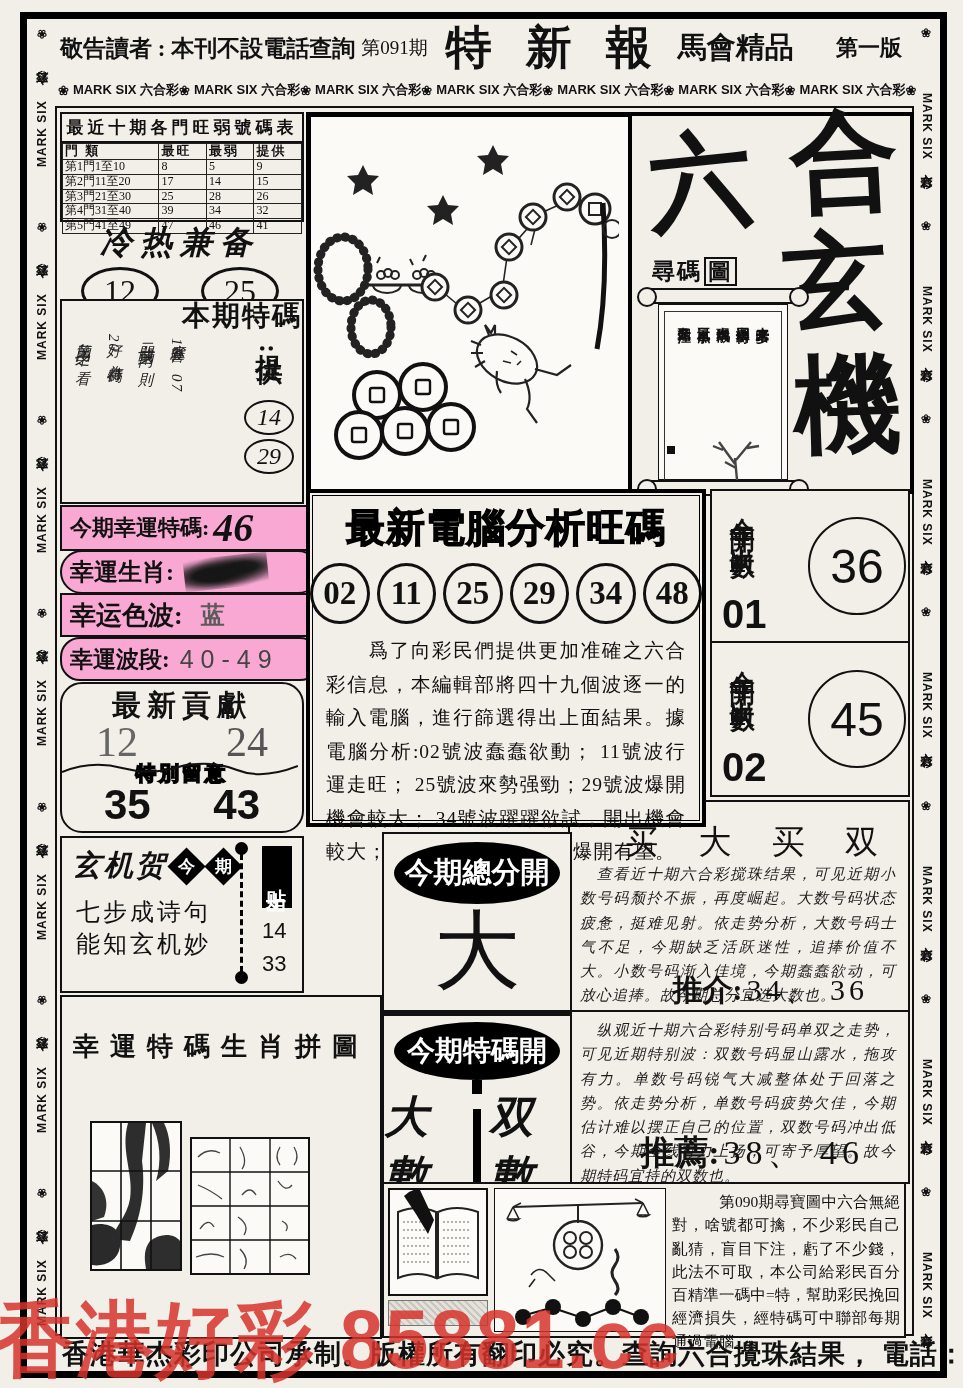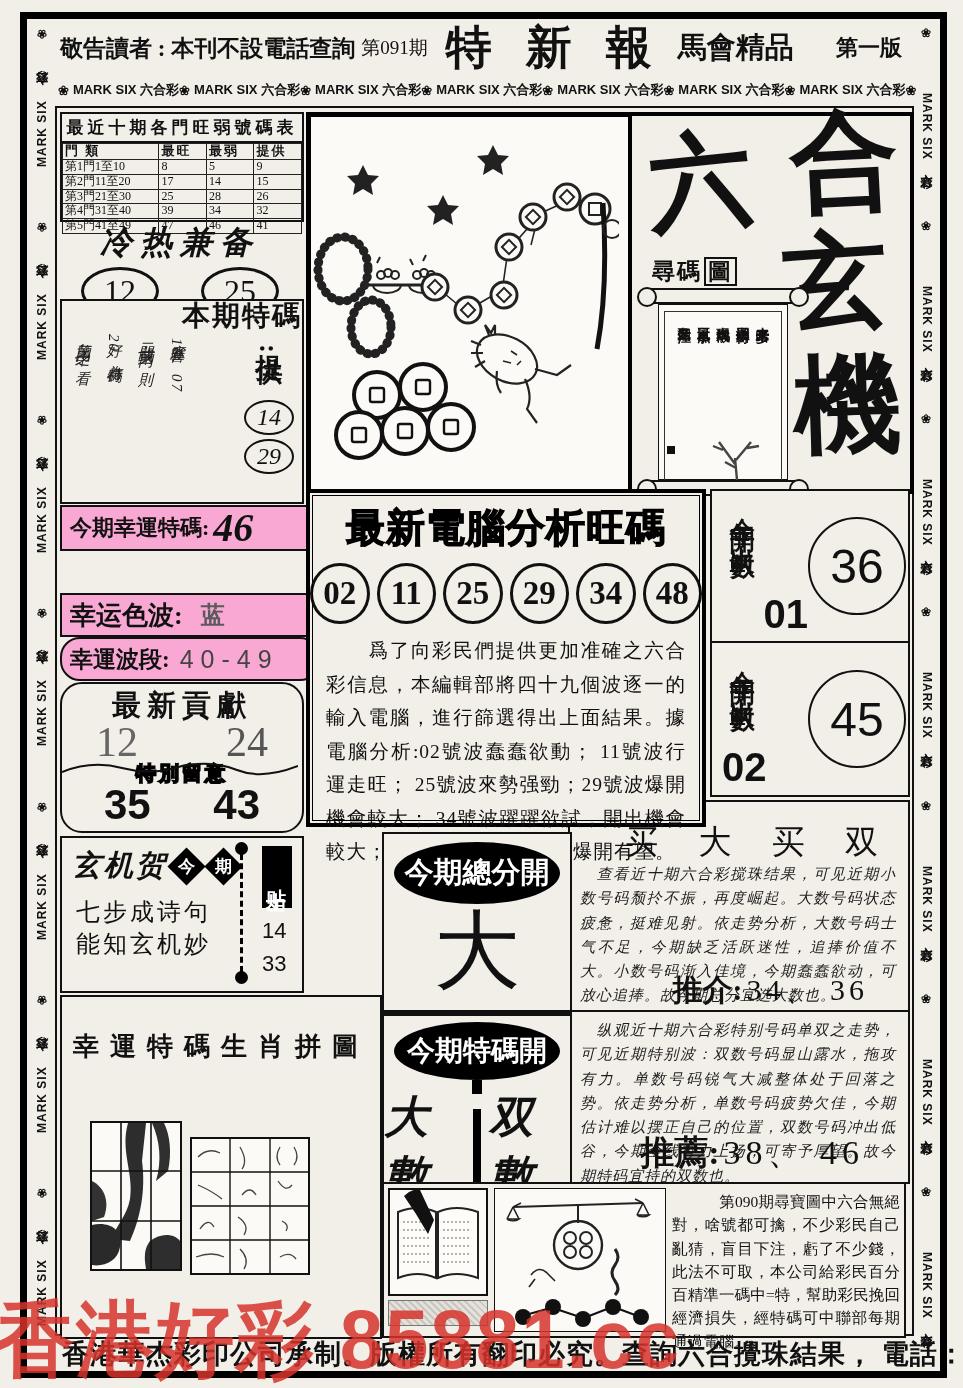--- a/index.html
+++ b/index.html
@@ -231,20 +231,24 @@
         <div class="oval" style="width:46px;height:36px;font-size:24px;font-style:italic;border-width:2.5px;">14</div>
         <div class="oval" style="width:46px;height:36px;font-size:24px;font-style:italic;border-width:2.5px;">29</div>
       </div>
     </div>
   </div>
 
   <div class="abs box lrow" style="left:60px;top:505px;width:240px;height:42px;">
     <span class="lab" style="font-size:22px;">今期幸運特碼:</span>
     <span class="brush" style="font-size:40px;margin-left:4px;line-height:1;">46</span>
   </div>
+  <div class="abs box lrow" style="left:60px;top:550px;width:240px;height:40px;border-radius:22px;">
+    <span class="lab" style="font-size:24px;">幸運生肖:</span>
+    <span class="smudge"></span>
+  </div>
   <div class="abs box lrow" style="left:60px;top:593px;width:240px;height:40px;">
     <span class="lab" style="font-size:26px;">幸运色波:</span>
     <span style="font-size:24px;color:#5a5a5a;margin-left:18px;font-weight:bold;">蓝</span>
   </div>
   <div class="abs box lrow" style="left:60px;top:637px;width:240px;height:40px;border-radius:20px;">
     <span class="lab" style="font-size:23px;">幸運波段:</span>
     <span class="sans" style="font-size:25px;color:#444;letter-spacing:7px;margin-left:10px;">40-49</span>
   </div>
 
   <div class="abs" style="left:60px;top:682px;width:240px;height:147px;border:2.5px solid #111;border-radius:22px;background:#f2efe9;overflow:hidden;">
@@ -454,21 +458,21 @@
     <div class="comp-body" style="padding:10px 16px 0 16px;">　　爲了向彩民們提供更加准確之六合彩信息，本編輯部將四十九個波逐一的輸入電腦，進行篩選得出上面結果。據電腦分析:02號波蠢蠢欲動； 11號波行運走旺； 25號波來勢强勁；29號波爆開機會較大； 34號波躍躍欲試，開出機會較大；　48號波后勁加强，爆開有望。</div>
   </div>
 
   <div class="abs box" style="left:710px;top:489px;width:196px;height:150px;">
     <div style="display:flex;height:100%;align-items:center;">
       <div style="width:86px;padding-left:10px;">
         <div class="vpair" style="height:96px;">
           <span>今年開</span>
           <span>出次數</span>
         </div>
-        <div class="sans" style="font-size:40px;font-weight:700;line-height:1;text-align:right;">01</div>
+        <div class="sans" style="font-size:40px;font-weight:700;line-height:1;">01</div>
       </div>
       <div class="bigoval sans" style="width:94px;height:94px;font-size:48px;">36</div>
     </div>
   </div>
   <div class="abs box" style="left:710px;top:641px;width:196px;height:152px;">
     <div style="display:flex;height:100%;align-items:center;">
       <div style="width:86px;padding-left:10px;">
         <div class="vpair" style="height:96px;">
           <span>今年開</span>
           <span>出次數</span>

